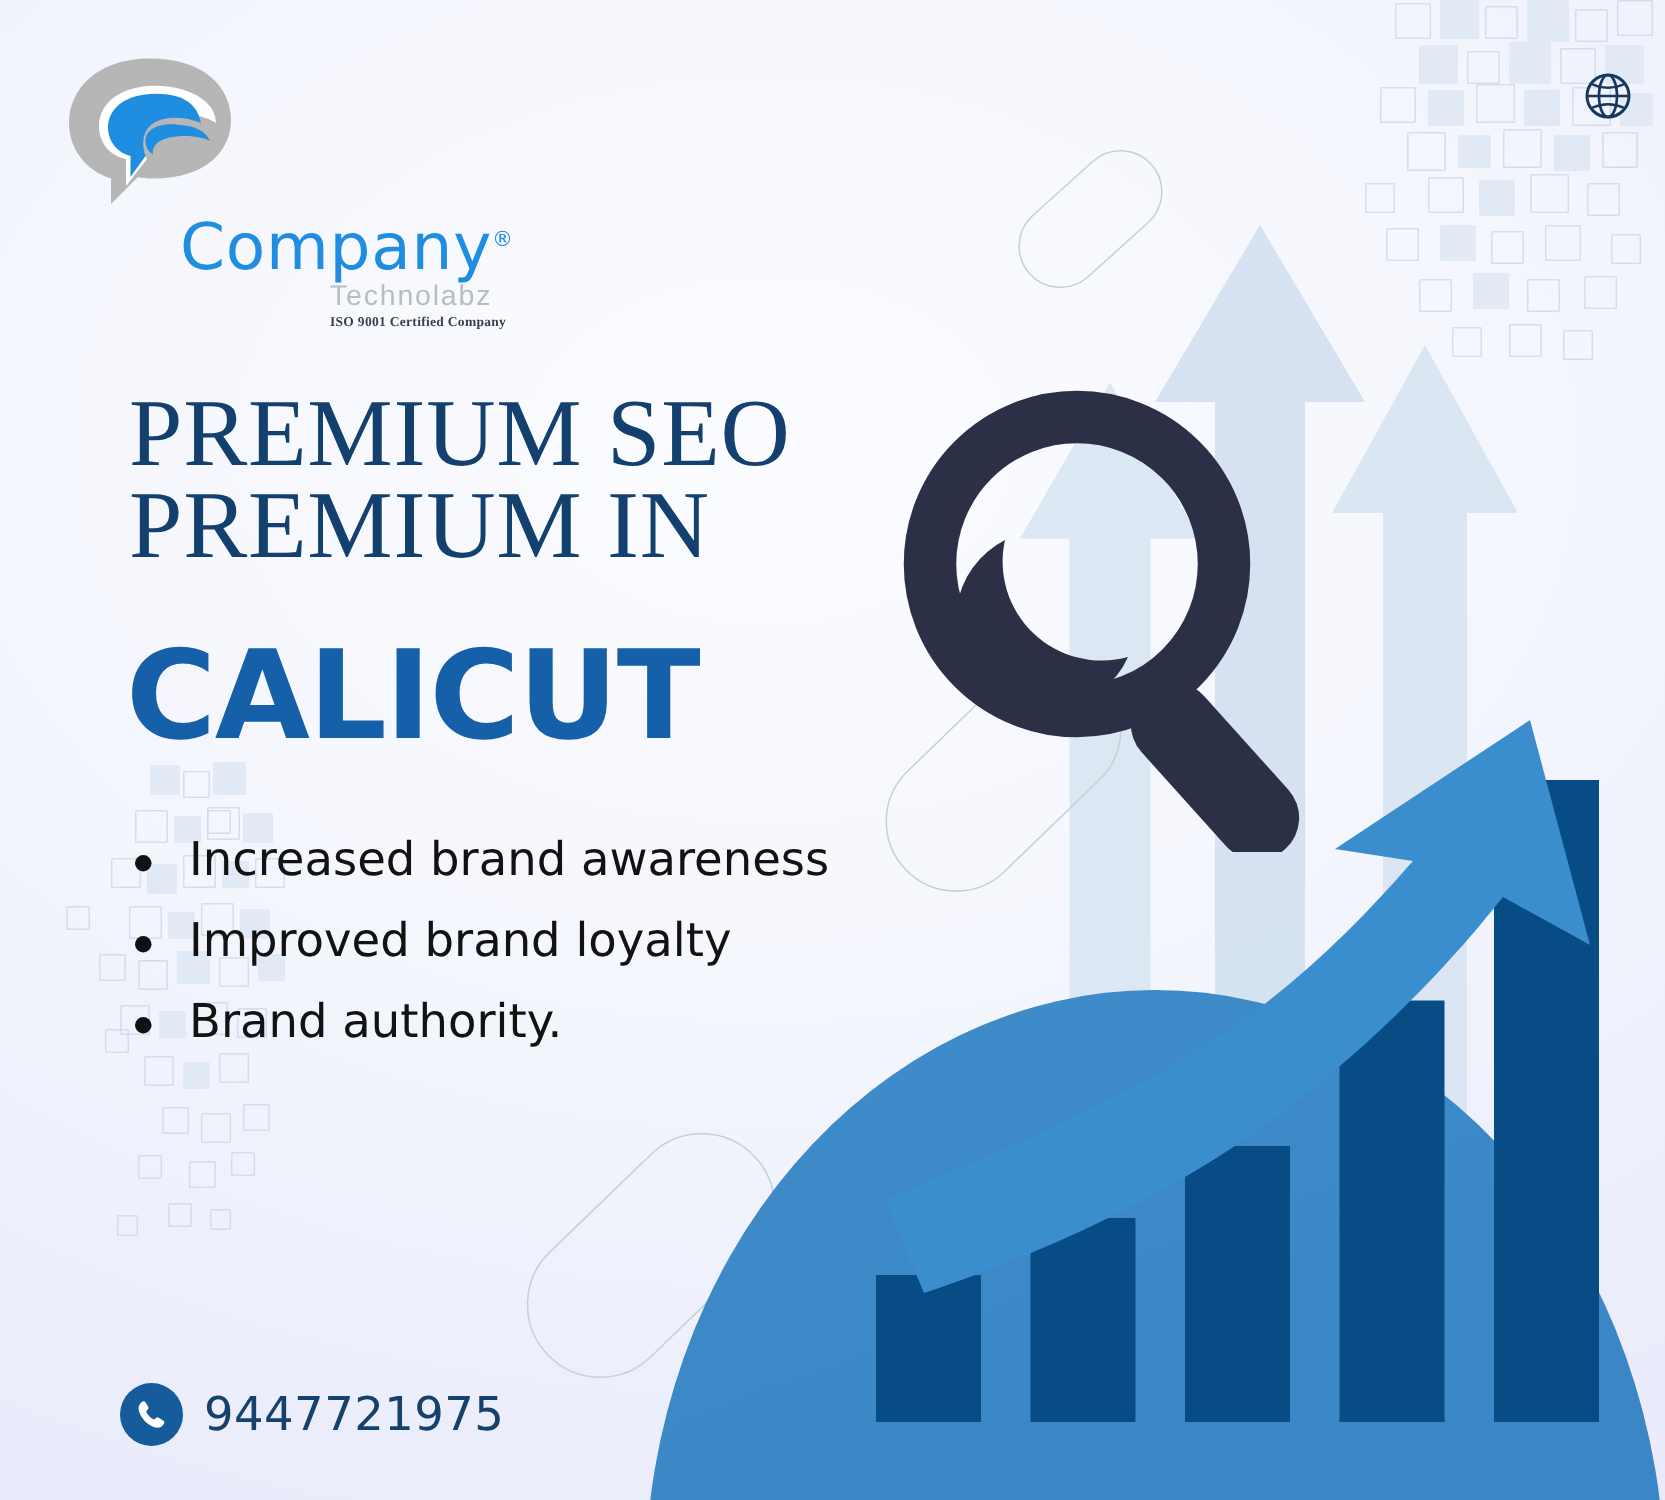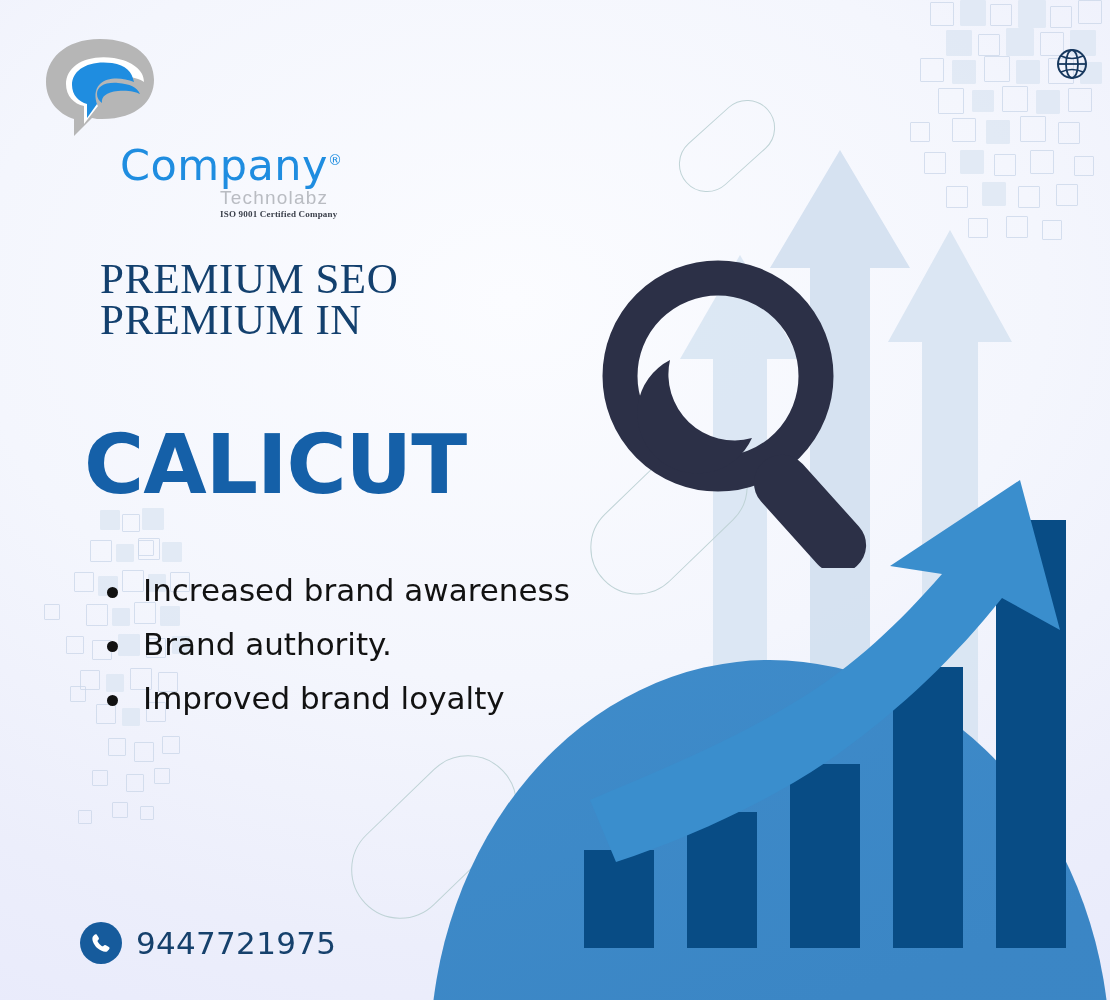--- a/index.html
+++ b/index.html
@@ -47,32 +47,32 @@
     font-family:"Liberation Serif",serif;line-height:1;white-space:nowrap;
   }
   .site-url{
     position:absolute;right:78px;top:44px;
     font-size:25.5px;color:#17385e;letter-spacing:.2px;font-weight:400;
     font-family:"DejaVu Sans",sans-serif;white-space:nowrap;
   }
   .globe{position:absolute;right:22px;top:48px;width:32px;height:32px;}
   
   .headline{
-    position:absolute;left:100px;top:258px;width:520px;
+    position:absolute;left:86px;top:258px;width:520px;
     font-family:"Liberation Serif",serif;
-    font-size:43px;line-height:.96;color:#13406e;letter-spacing:.5px;
+    font-size:64px;line-height:.96;color:#13406e;letter-spacing:.5px;
   }
   .headline .l2{display:block;}
   .city{
     position:absolute;left:84px;top:424px;
     font-family:"DejaVu Sans",sans-serif;
     font-size:82px;font-weight:700;color:#1560a8;letter-spacing:-1px;line-height:1;
   }
   
-  .bullets{position:absolute;left:82px;top:558px;margin:17px;padding:0;list-style:none;width:520px;}
+  .bullets{position:absolute;left:82px;top:558px;margin:0;padding:0;list-style:none;width:520px;}
   .bullets li{
     position:relative;padding-left:44px;
     font-size:31px;color:#121212;line-height:1;margin-bottom:23px;
     font-family:"DejaVu Sans",sans-serif;font-weight:400;
   }
   .bullets li::before{
     content:"";position:absolute;left:8px;top:12px;
     width:11px;height:11px;border-radius:50%;background:#111;
   }
   
@@ -224,22 +224,22 @@
   </svg>
 
   <div class="headline">
     <span>PREMIUM SEO</span>
     <span class="l2">PREMIUM IN</span>
   </div>
   <div class="city">CALICUT</div>
 
   <ul class="bullets">
     <li>Increased brand awareness</li>
+    <li>Improved brand loyalty</li>
     <li>Brand authority.</li>
-    <li>Improved brand loyalty</li>
   </ul>
 
   <div class="dome">
     <div class="dome-shape"></div>
   </div>
 
   <div>
     <div class="bar" style="left:584px;top:850px;width:70px;height:98px;"></div>
     <div class="bar" style="left:687px;top:812px;width:70px;height:136px;"></div>
     <div class="bar" style="left:790px;top:764px;width:70px;height:184px;"></div>

